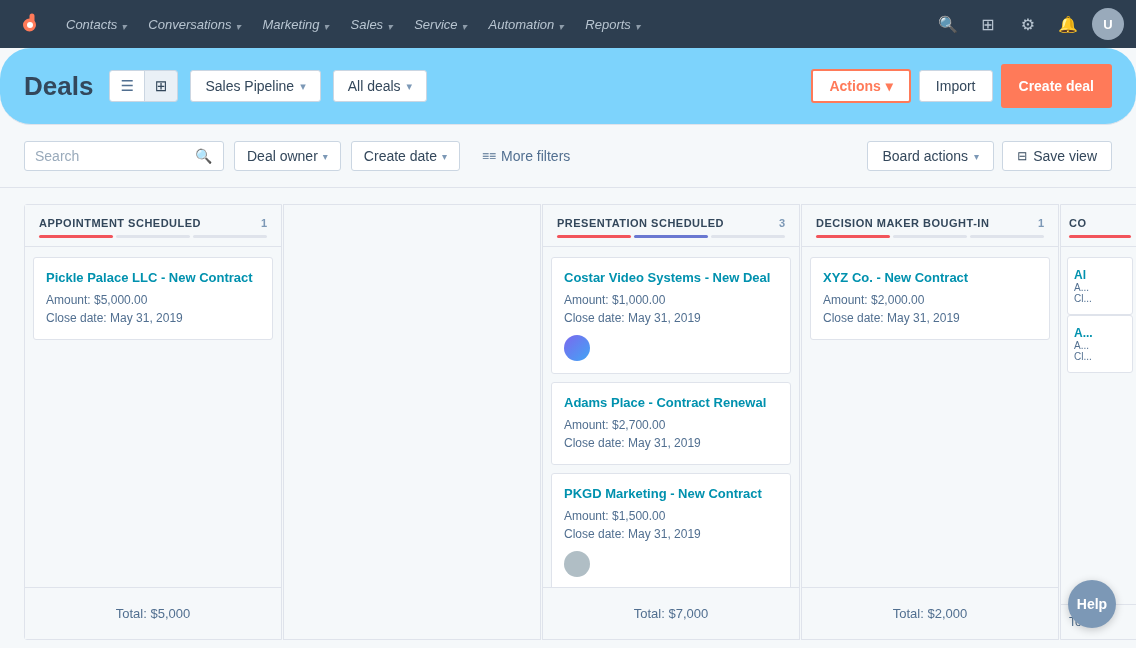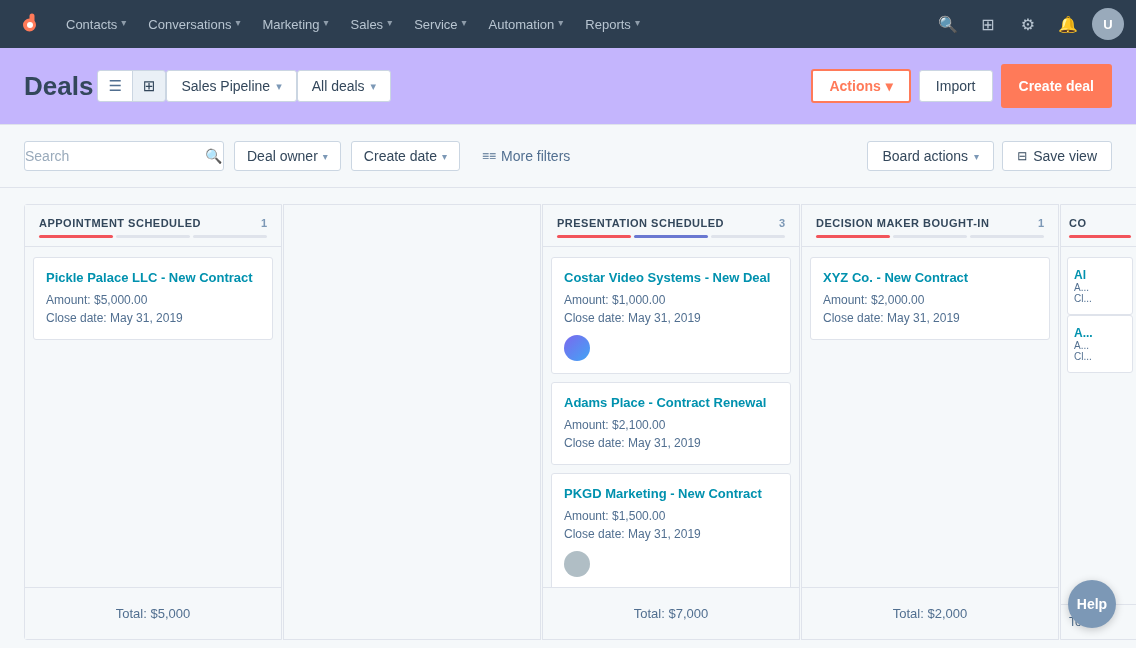--- a/index.html
+++ b/index.html
@@ -24,22 +24,23 @@
     }
     .topnav-logo svg { width: 28px; height: 28px; }
     .nav-items { display: flex; align-items: center; flex: 1; gap: 2px; }
     .nav-item {
       color: #b8c5d1;
       padding: 6px 10px;
       font-size: 13px;
       cursor: pointer;
       border-radius: 3px;
       display: flex;
-      align-items: flex-start;
+      align-items: flex-end;
       gap: 4px;
+      font-style: italic;
     }
     .nav-item .chevron { font-size: 10px; opacity: 0.7; }
     .nav-right {
       display: flex;
       align-items: center;
       gap: 8px;
     }
     .nav-icon-btn {
       color: #b8c5d1;
       width: 32px;
@@ -61,25 +62,27 @@
       display: flex;
       align-items: center;
       justify-content: center;
       color: #fff;
       font-size: 13px;
       font-weight: 600;
     }
 
     
     .page-header {
-      background: #c4b5fd;
+      background: #7dd3fc;
       padding: 16px 24px;
       display: flex;
       align-items: center;
+      gap: 12px;
       border-bottom: 1px solid #dfe3eb;
+      border-radius: 31px;
     }
     .page-title {
       font-size: 26px;
       font-weight: 700;
       color: #33475b;
       margin-right: 4px;
     }
     .view-toggle {
       display: flex;
       border: 1px solid #cbd6e2;
@@ -157,21 +160,21 @@
       align-items: center;
       gap: 10px;
       border-bottom: 1px solid #dfe3eb;
     }
     .search-box {
       display: flex;
       align-items: center;
       border: 1px solid #cbd6e2;
       border-radius: 3px;
       background: #fff;
-      padding: 6px 0;
+      padding: 6px 10px;
       gap: 8px;
       width: 200px;
     }
     .search-box input {
       border: none;
       outline: none;
       font-size: 14px;
       color: #33475b;
       width: 100%;
       background: transparent;
@@ -570,21 +573,21 @@
     </div>
     <div class="col-cards">
       <div class="deal-card">
         <div class="deal-card-title">Costar Video Systems - New Deal</div>
         <div class="deal-card-detail">Amount: $1,000.00</div>
         <div class="deal-card-detail">Close date: May 31, 2019</div>
         <div class="deal-card-avatar-img" style="background:linear-gradient(135deg,#7b68ee,#42a5f5);"></div>
       </div>
       <div class="deal-card">
         <div class="deal-card-title">Adams Place - Contract Renewal</div>
-        <div class="deal-card-detail">Amount: $2,100.00</div>
+        <div class="deal-card-detail">Amount: $2,700.00</div>
         <div class="deal-card-detail">Close date: May 31, 2019</div>
       </div>
       <div class="deal-card">
         <div class="deal-card-title">PKGD Marketing - New Contract</div>
         <div class="deal-card-detail">Amount: $1,500.00</div>
         <div class="deal-card-detail">Close date: May 31, 2019</div>
         <div class="deal-card-avatar" style="background:#b0bec5;"></div>
       </div>
     </div>
     <div class="col-footer">

